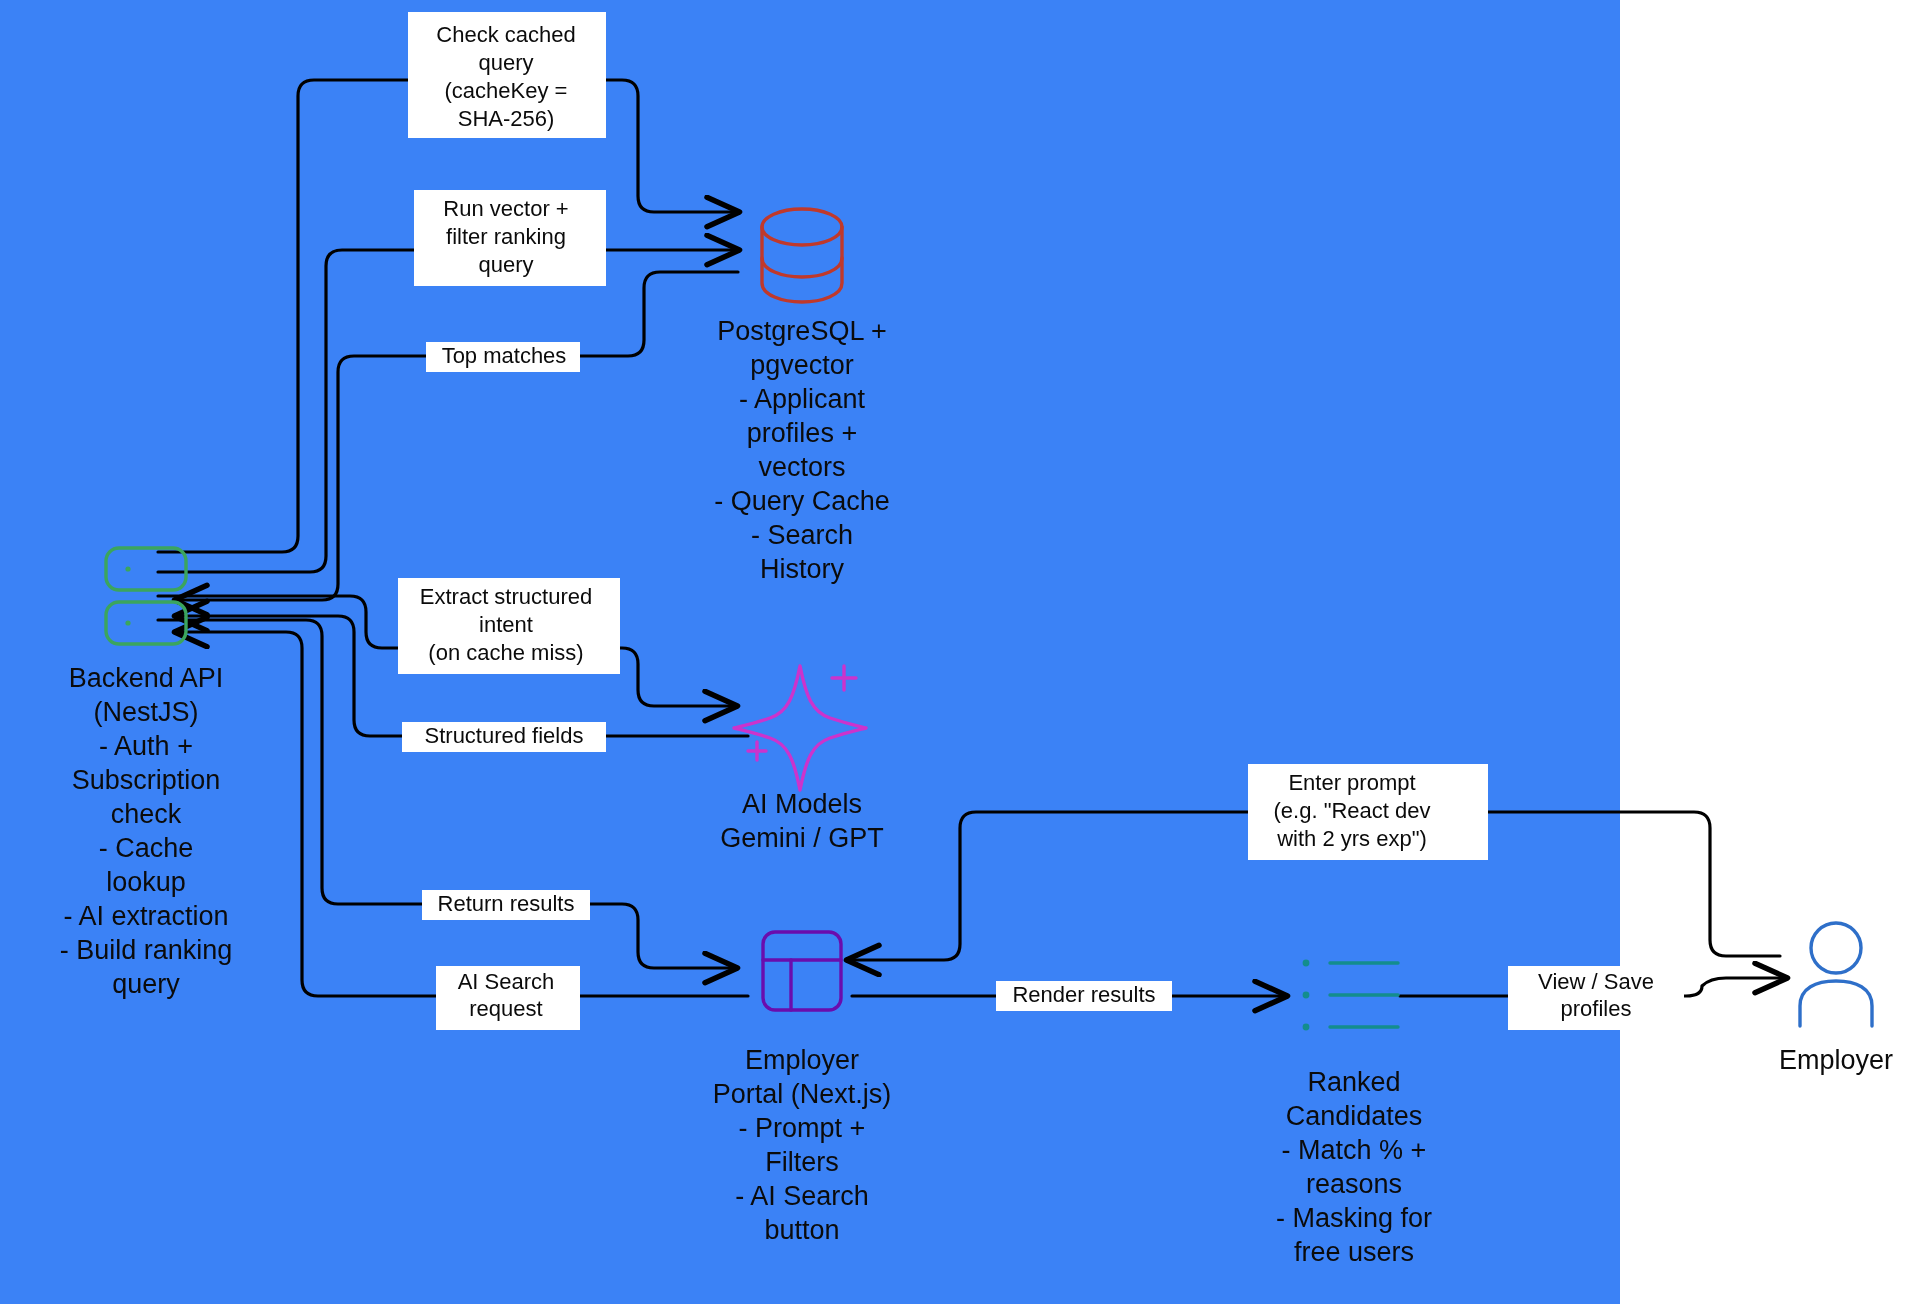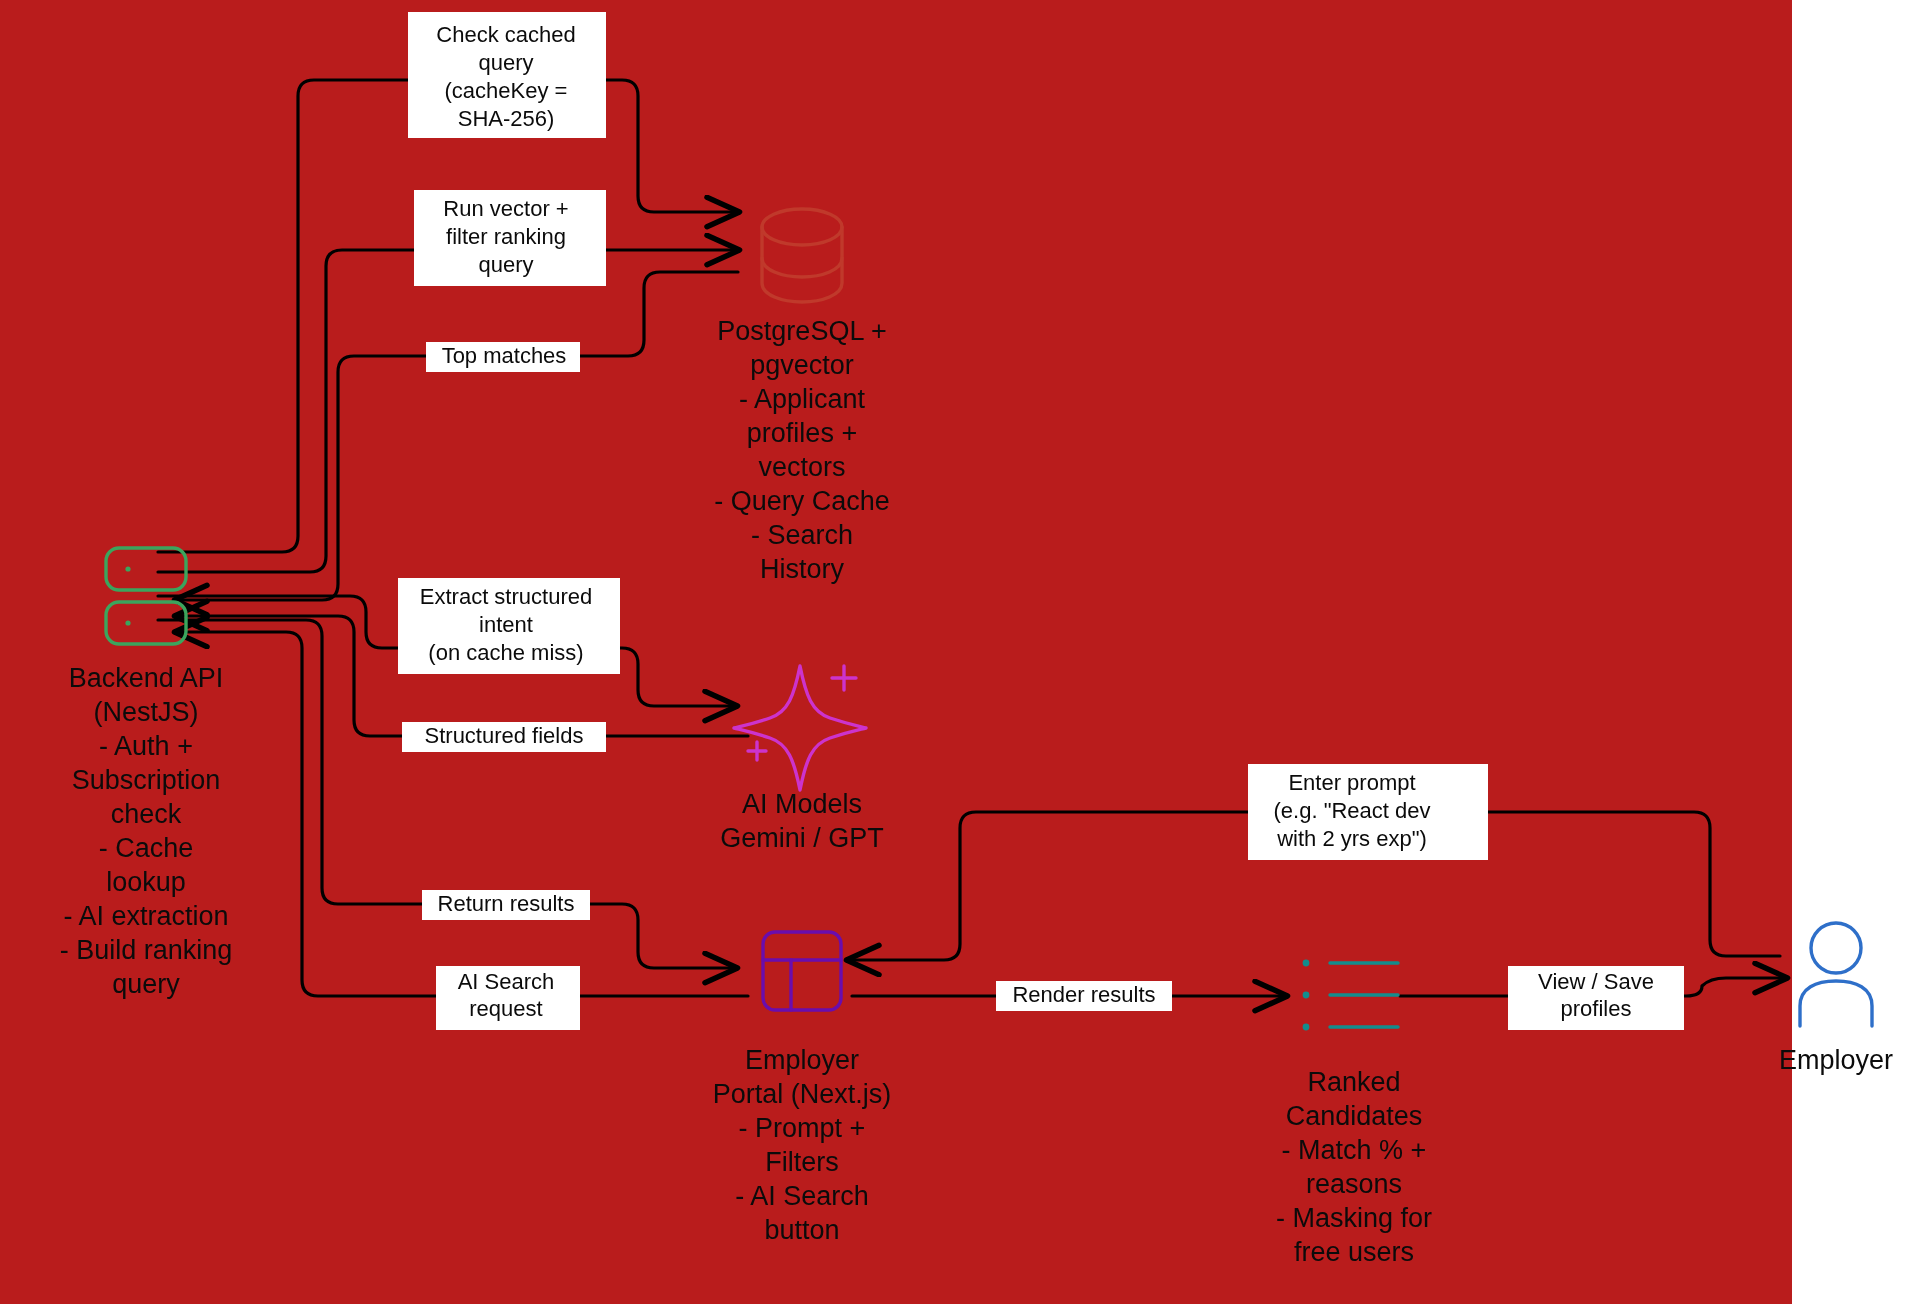--- a/index.html
+++ b/index.html
@@ -8,23 +8,23 @@
     background: #ffffff;
   }
   body {
     width: 1920px;
     height: 1304px;
     font-family: "Liberation Sans", sans-serif;
     overflow: hidden;
   }
   #diagram-root {
     position: relative;
-    width: 1792px;
+    width: 1620px;
     height: 1304px;
-    background: #b91c1c;
+    background: #3b82f6;
   }
   svg#diagram {
     position: absolute;
     top: 0;
     left: 0;
     width: 1920px;
     height: 1304px;
   }
   .edge-path {
     fill: none;

